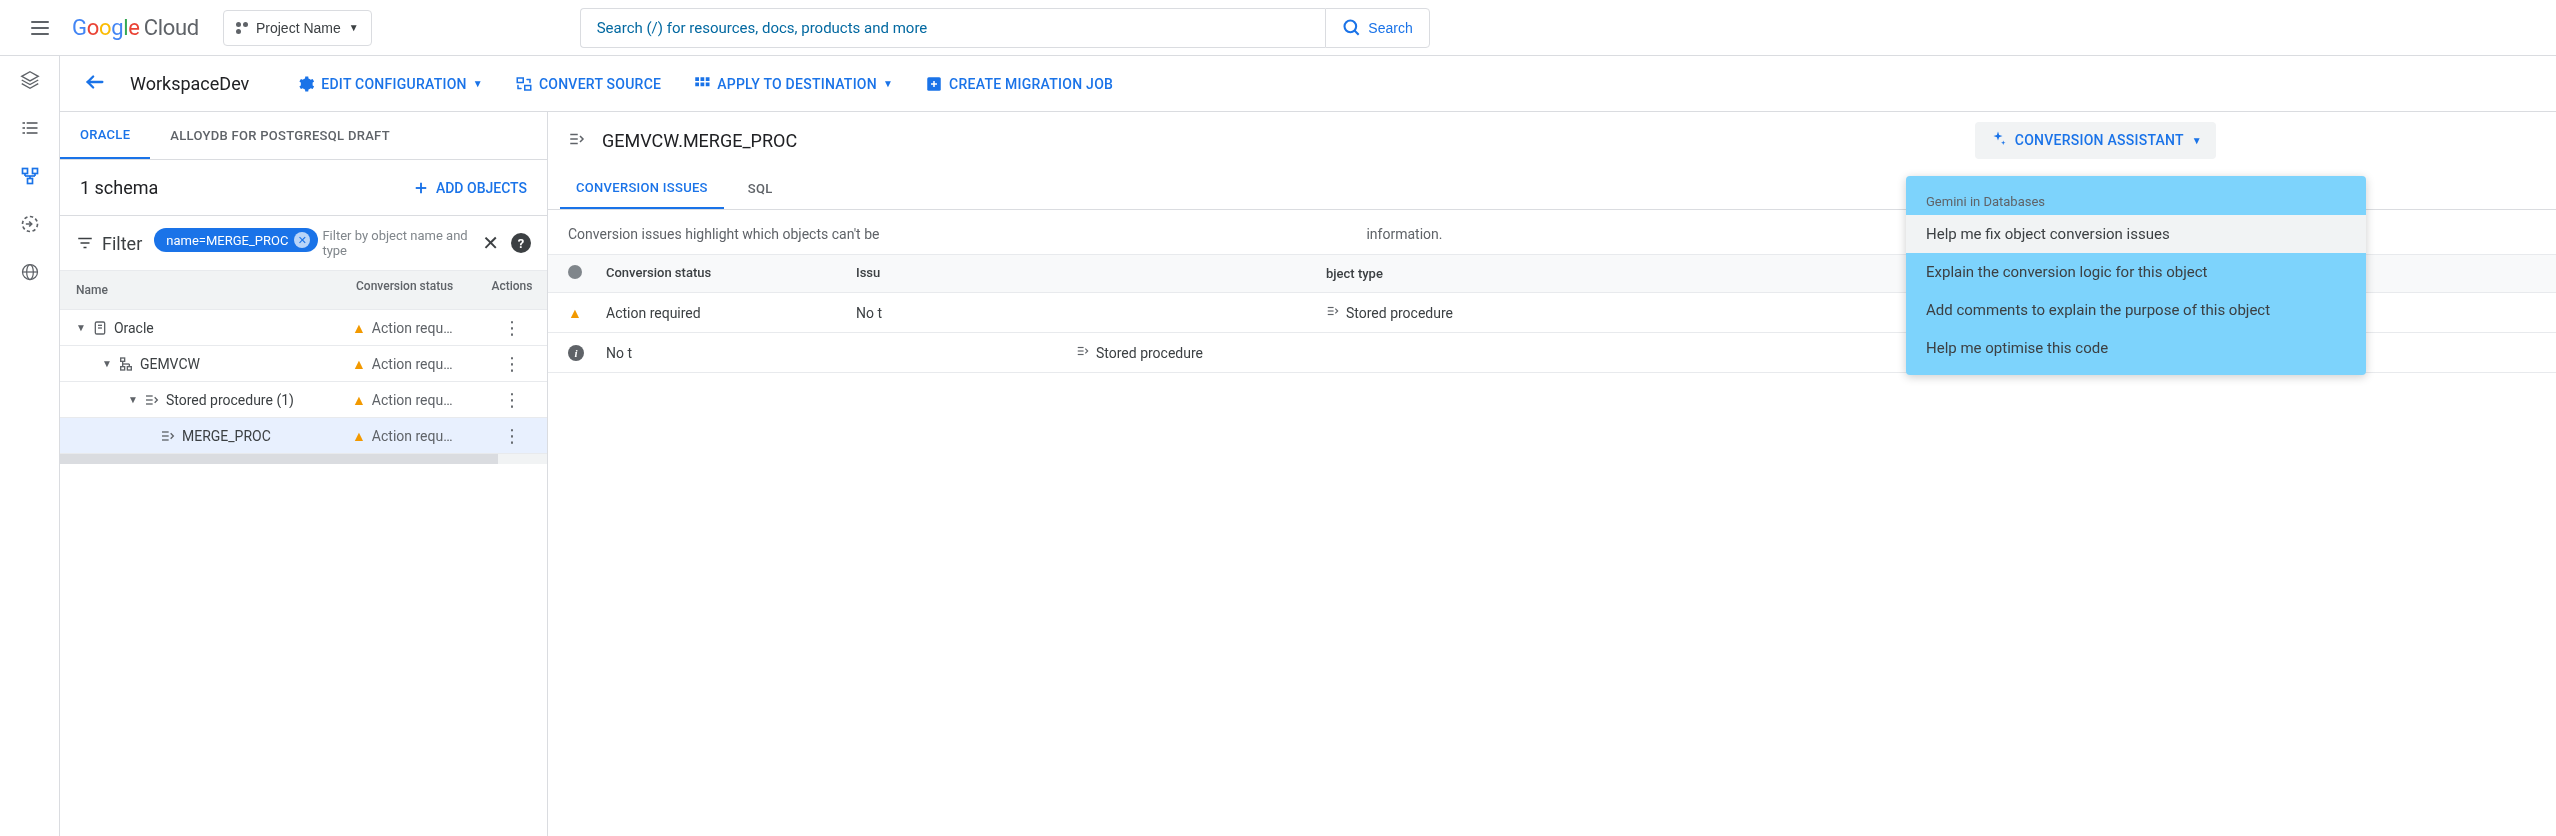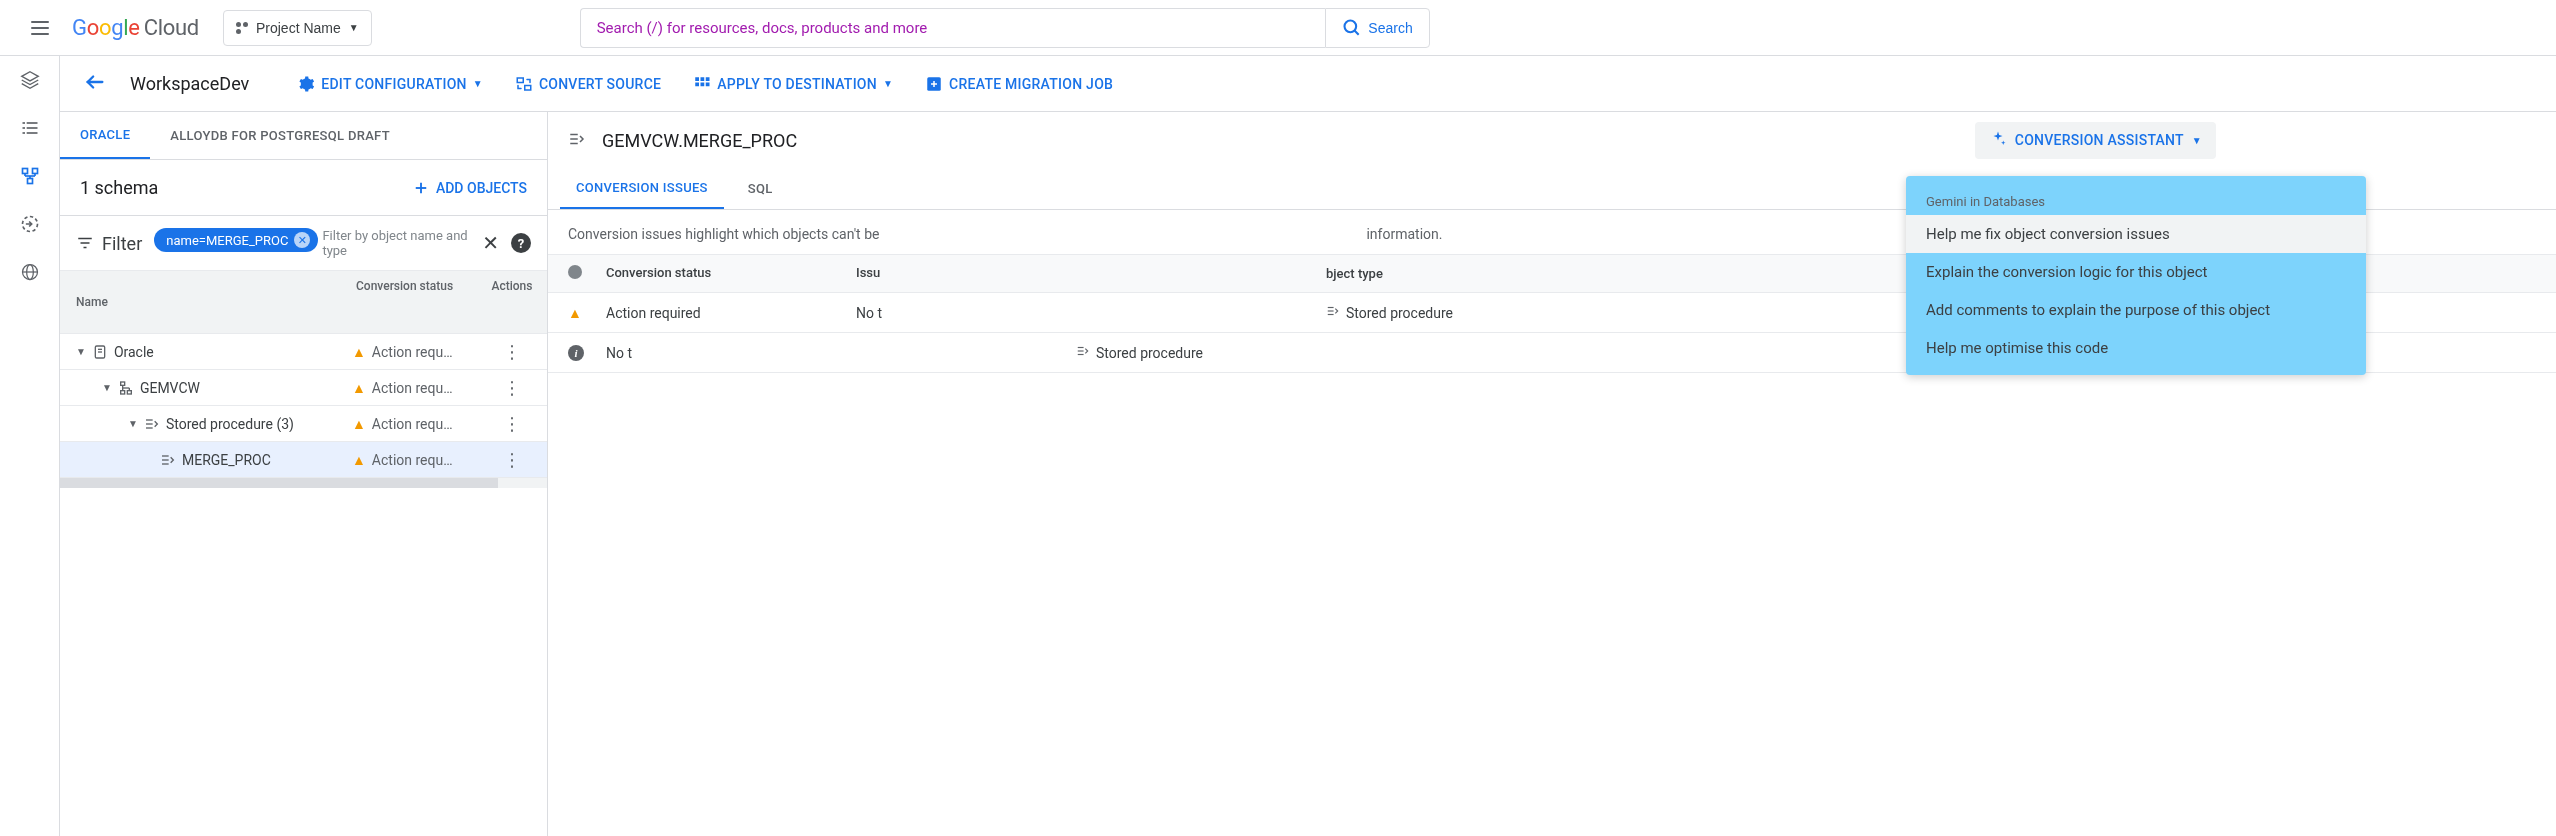--- a/index.html
+++ b/index.html
@@ -58,21 +58,21 @@
     .filter-row { padding: 12px 16px; display: flex; align-items: center; gap: 12px; border-bottom: 1px solid #e8eaed; }
     .filter-label { display: flex; align-items: center; gap: 8px; font-size: 18px; color: #3c4043; justify-content: space-between; }
     .filter-chip { background: #1a73e8; color: #fff; border-radius: 16px; padding: 4px 8px 4px 12px; display: inline-flex; align-items: center; gap: 6px; font-size: 13px; }
     .filter-chip-close { width: 16px; height: 16px; border-radius: 50%; background: rgba(255,255,255,0.7); color: #1a73e8; display: flex; align-items: center; justify-content: center; font-size: 11px; cursor: pointer; }
     .filter-input-wrap { display: flex; flex-direction: row; flex: 1; gap: 4px; align-items: flex-start; }
     .filter-placeholder { color: #80868b; font-size: 13px; }
     .filter-clear { cursor: pointer; font-size: 20px; color: #3c4043; }
     .filter-help { width: 20px; height: 20px; border-radius: 50%; background: #3c4043; color: #fff; display: flex; align-items: center; justify-content: center; font-size: 13px; font-weight: bold; cursor: pointer; }
     
     .tree-header { display: flex; background: #f1f3f4; border-bottom: 1px solid #e8eaed; font-size: 12px; color: #5f6368; font-weight: 500; }
-    .tree-col-name { flex: 1; padding: 24px 16px; }
+    .tree-col-name { flex: 1; padding: 12px 16px; }
     .tree-col-status { width: 125px; padding: 8px 4px; }
     .tree-col-actions { width: 70px; padding: 8px 4px; text-align: center; }
     
     .tree-row { display: flex; align-items: center; border-bottom: 1px solid #e8eaed; height: 36px; }
     .tree-row.selected { background: #e8f0fe; }
     .tree-row-name { flex: 1; display: flex; align-items: center; gap: 6px; font-size: 14px; color: #3c4043; overflow: hidden; white-space: nowrap; }
     .tree-indent-0 { padding-left: 16px; }
     .tree-indent-1 { padding-left: 42px; }
     .tree-indent-2 { padding-left: 68px; }
     .tree-indent-3 { padding-left: 100px; }
@@ -138,21 +138,21 @@
     <span class="project-dots">
         <span></span>
         <span></span>
         <span></span>
       </span>
     <span>Project Name</span>
     <span class="chevron-down">▼</span>
   </button>
   <div class="search-wrap">
     <div class="search-box">
-      <span style="color:#a21caf;text-align:center;">Search (/) for resources, docs, products and more</span>
+      <span style="color:#0369a1;text-align:center;">Search (/) for resources, docs, products and more</span>
     </div>
     <button class="search-btn">
       <svg class="search-icon-svg" viewBox="0 0 24 24" fill="none" stroke="#1a73e8" stroke-width="2.5">
           <circle cx="10" cy="10" r="7"></circle>
           <line x1="20" y1="20" x2="15" y2="15"></line>
         </svg>
       <span>Search</span>
     </button>
   </div>
 </div>
@@ -342,21 +342,21 @@
           <div class="tree-row-name tree-indent-2">
             <span class="tree-arrow">▼</span>
             <span class="tree-icon">
                 <svg width="16" height="16" viewBox="0 0 24 24" fill="none" stroke="#5f6368" stroke-width="2">
                   <line x1="3" y1="6" x2="13" y2="6"></line>
                   <line x1="3" y1="12" x2="13" y2="12"></line>
                   <line x1="3" y1="18" x2="13" y2="18"></line>
                   <polyline points="16,8 20,12 16,16"></polyline>
                 </svg>
               </span>
-            <span>Stored procedure (3)</span>
+            <span>Stored procedure (1)</span>
           </div>
           <div class="tree-row-status">
               <span class="warn-icon">▲</span>
               <span>Action requ…</span>
             </div>
           <div class="tree-row-actions">⋮</div>
         </div>
 
         <div class="tree-row selected">
           <div class="tree-row-name tree-indent-3">

